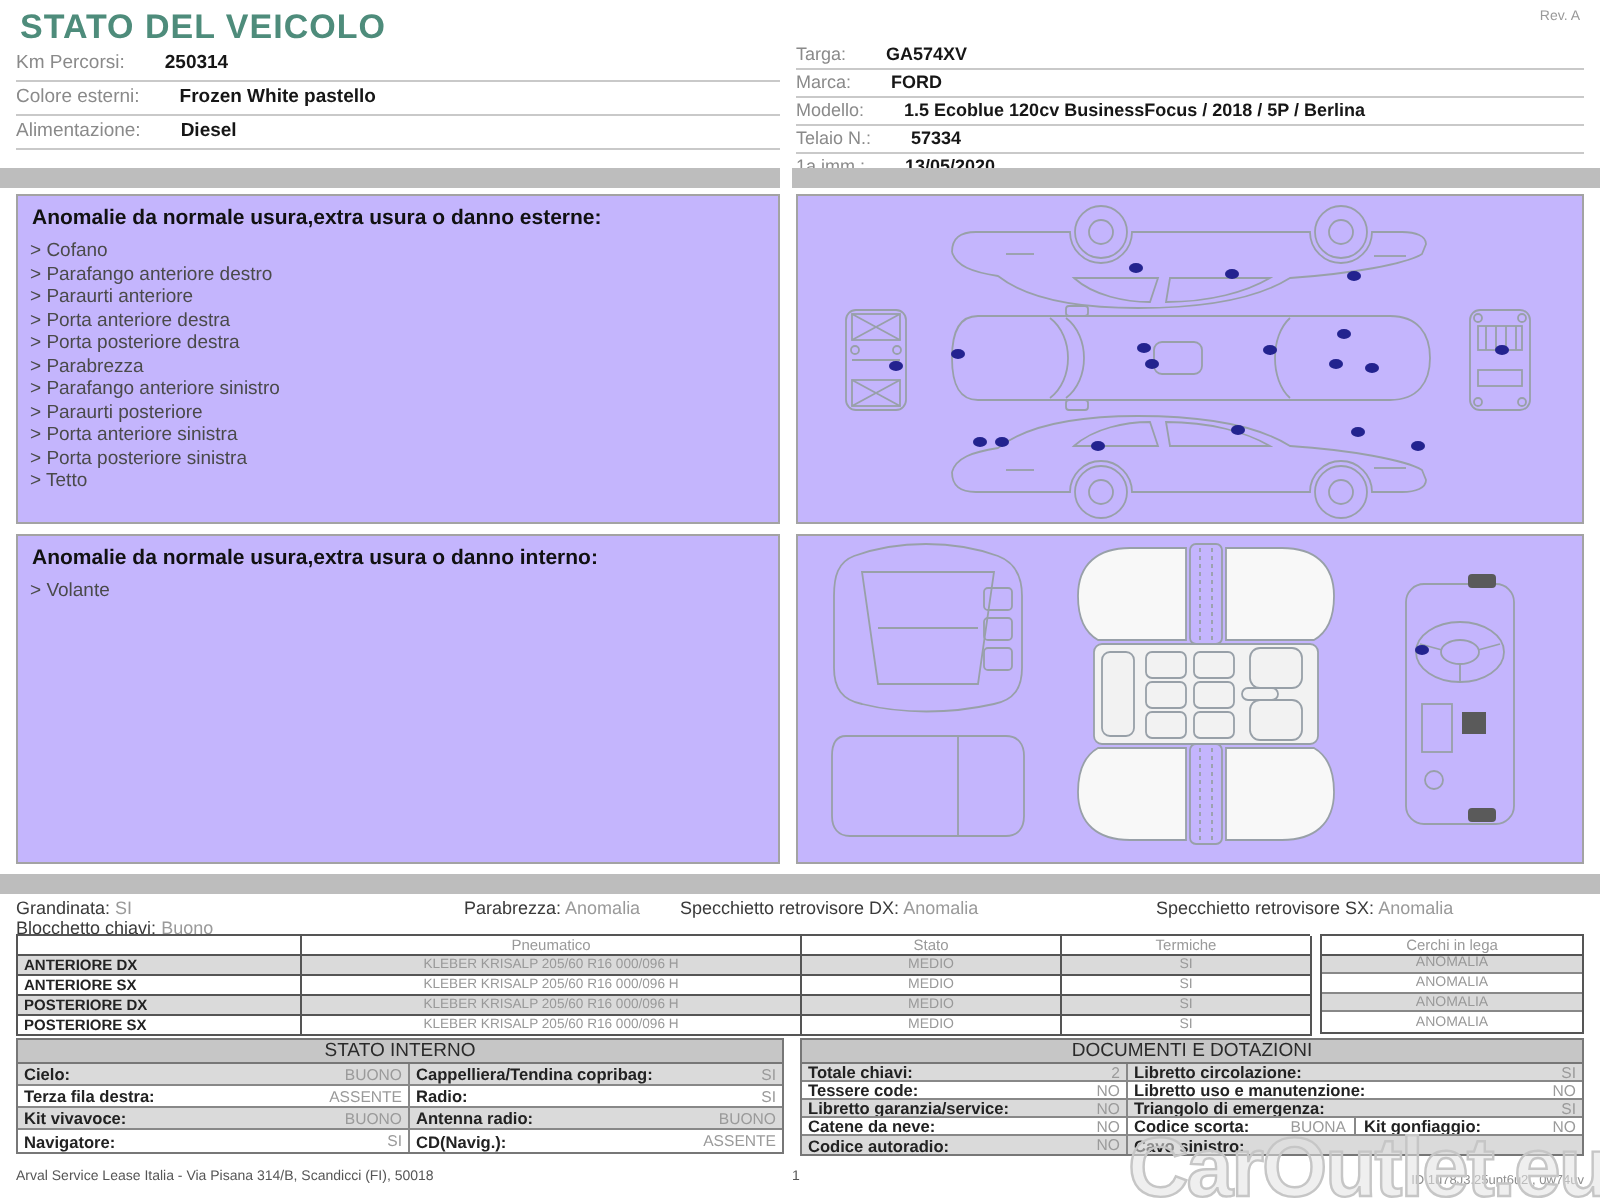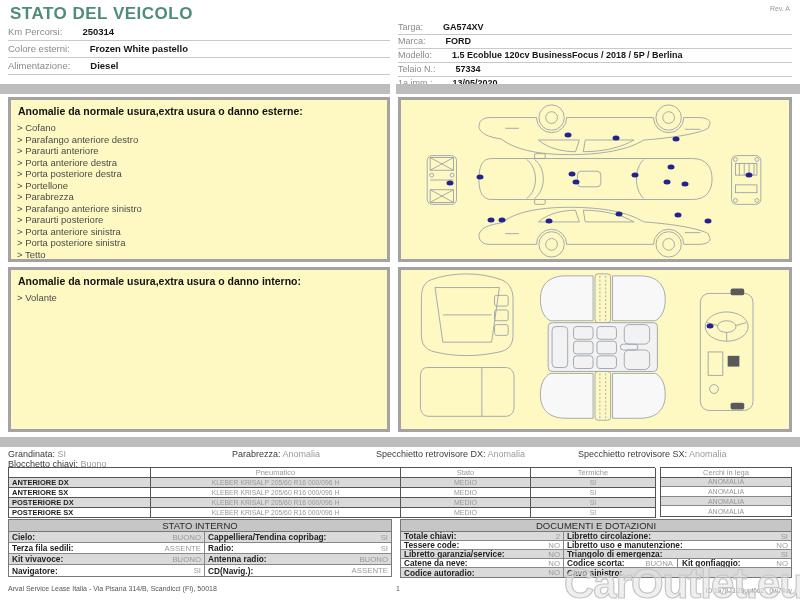--- a/index.html
+++ b/index.html
@@ -16,21 +16,21 @@
   .info-left .ifield { font-size:9.5px; padding:2px 0 3px 0; }
   .info-right .ifield { font-size:9px; }
   .ilbl { color:#8a8a8a; white-space:nowrap; }
   .ival { color:#161616; font-weight:bold; white-space:nowrap; }
 
   .band { position:absolute; height:10px; background:#bdbdbd; }
   .band-top-left { left:0; top:84px; width:390px; }
   .band-top-right { left:396px; top:84px; width:404px; }
   .band-mid { left:0; top:437px; width:800px; }
 
-  .box { position:absolute; border:3px solid #a3a3a3; background:#fef9c3; }
+  .box { position:absolute; border:1px solid #a3a3a3; background:#c4b5fd; }
   .box-a { left:8px;   top:97px;  width:382px; height:165px; padding:4px 6px; }
   .box-b { left:398px; top:97px;  width:394px; height:165px; }
   .box-c { left:8px;   top:267px; width:382px; height:165px; padding:4px 6px; }
   .box-d { left:398px; top:267px; width:394px; height:165px; }
   .box-title { font-size:10.5px; font-weight:bold; color:#111; margin:1px 0 5px 1px; }
   .anomaly-cols { display:flex;flex-direction:column; }
   .anomaly-col { width:50%; }
   .anomaly-item { font-size:9.5px; color:#4a4a4a; line-height:11.5px; white-space:nowrap; }
   .anomaly-item::before { content:"> "; }
 
@@ -137,21 +137,20 @@
 
   <div class="box box-a">
     <div class="box-title">Anomalie da normale usura,extra usura o danno esterne:</div>
     <div class="anomaly-cols">
       <div class="anomaly-col">
         <div class="anomaly-item">Cofano</div>
         <div class="anomaly-item">Parafango anteriore destro</div>
         <div class="anomaly-item">Paraurti anteriore</div>
         <div class="anomaly-item">Porta anteriore destra</div>
         <div class="anomaly-item">Porta posteriore destra</div>
-        <div class="anomaly-item">Portellone</div>
       </div>
       <div class="anomaly-col">
         <div class="anomaly-item">Parabrezza</div>
         <div class="anomaly-item">Parafango anteriore sinistro</div>
         <div class="anomaly-item">Paraurti posteriore</div>
         <div class="anomaly-item">Porta anteriore sinistra</div>
         <div class="anomaly-item">Porta posteriore sinistra</div>
         <div class="anomaly-item">Tetto</div>
       </div>
     </div>
@@ -299,21 +298,21 @@
   <div class="band band-mid"></div>
 
   <div class="sum-item" style="left:8px; top:449px;">
     <span class="sum-lbl">Grandinata:</span>
     <span class="sum-val">SI</span>
   </div>
   <div class="sum-item" style="left:232px; top:449px;">
     <span class="sum-lbl">Parabrezza:</span>
     <span class="sum-val">Anomalia</span>
   </div>
-  <div class="sum-item" style="left:376px; top:449px;">
+  <div class="sum-item" style="left:340px; top:449px;">
     <span class="sum-lbl">Specchietto retrovisore DX:</span>
     <span class="sum-val">Anomalia</span>
   </div>
   <div class="sum-item" style="left:578px; top:449px;">
     <span class="sum-lbl">Specchietto retrovisore SX:</span>
     <span class="sum-val">Anomalia</span>
   </div>
   <div class="sum-item" style="left:8px; top:459px;">
     <span class="sum-lbl">Blocchetto chiavi:</span>
     <span class="sum-val">Buono</span>
@@ -361,21 +360,21 @@
         <span class="blbl">Cielo:</span>
         <span class="bval">BUONO</span>
       </div>
       <div class="bcell c2">
         <span class="blbl">Cappelliera/Tendina copribag:</span>
         <span class="bval">SI</span>
       </div>
     </div>
     <div class="brow">
       <div class="bcell c1">
-        <span class="blbl">Terza fila sedili:</span>
+        <span class="blbl">Terza fila destra:</span>
         <span class="bval">ASSENTE</span>
       </div>
       <div class="bcell c2">
         <span class="blbl">Radio:</span>
         <span class="bval">SI</span>
       </div>
     </div>
     <div class="brow shade">
       <div class="bcell c1">
         <span class="blbl">Kit vivavoce:</span>

